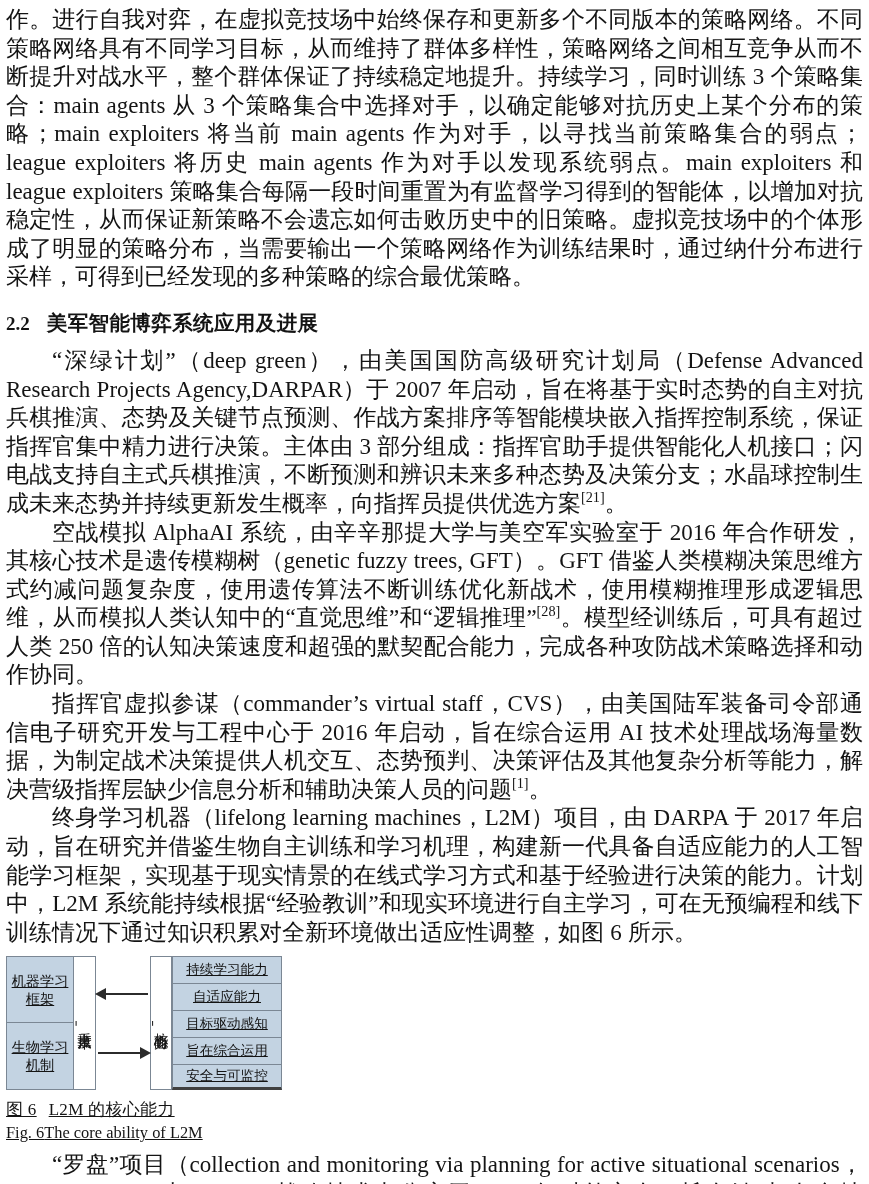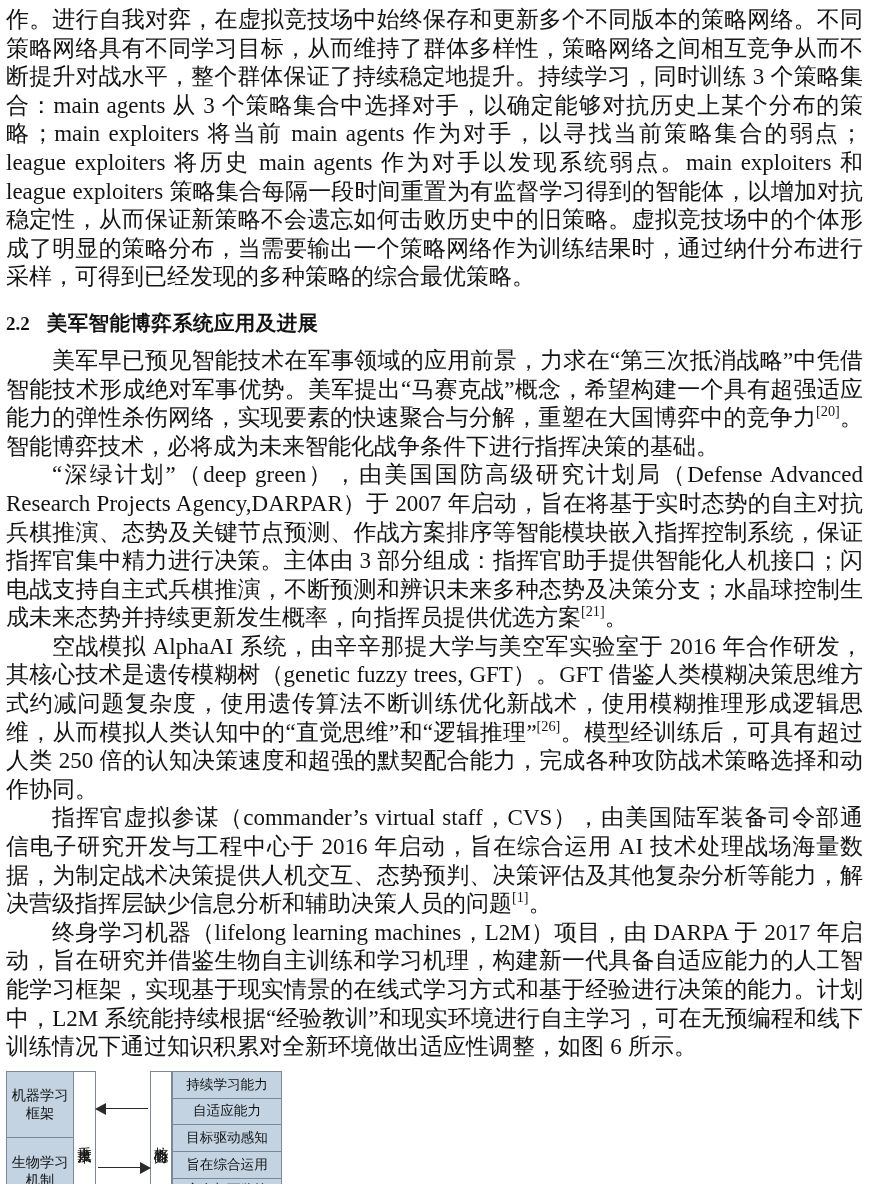--- a/index.html
+++ b/index.html
@@ -58,22 +58,23 @@
     margin-right: 17px;
   }
   .section-heading .sec-title {
     letter-spacing: 0.4px;
   }
 
   
   .figure-block {
     margin: 9px 0 0 0;
     display: flex;
-    flex-direction: row;
-    align-items: flex-end;
+    flex-direction: column;
+    align-items: flex-start;
+    text-decoration: underline;
   }
   .diagram {
     position: relative;
     width: 308px;
     height: 134px;
     display: flex;
     align-items: stretch;
   }
   .box-fill {
     background: #c3d3e2;
@@ -186,30 +187,27 @@
 
 <div class="page">
 
   <p class="body-text">作。进行自我对弈，在虚拟竞技场中始终保存和更新多个不同版本的策略网络。不同策略网络具有不同学习目标，从而维持了群体多样性，策略网络之间相互竞争从而不断提升对战水平，整个群体保证了持续稳定地提升。持续学习，同时训练 3 个策略集合：main agents 从 3 个策略集合中选择对手，以确定能够对抗历史上某个分布的策略；main exploiters 将当前 main agents 作为对手，以寻找当前策略集合的弱点；league exploiters 将历史 main agents 作为对手以发现系统弱点。main exploiters 和 league exploiters 策略集合每隔一段时间重置为有监督学习得到的智能体，以增加对抗稳定性，从而保证新策略不会遗忘如何击败历史中的旧策略。虚拟竞技场中的个体形成了明显的策略分布，当需要输出一个策略网络作为训练结果时，通过纳什分布进行采样，可得到已经发现的多种策略的综合最优策略。</p>
 
   <h2 class="section-heading">
     <span class="sec-num">2.2</span>
     <span class="sec-title">美军智能博弈系统应用及进展</span>
   </h2>
 
-  <p class="body-text indent">
-    <span>美军早已预见智能技术在军事领域的应用前景，力求在“第三次抵消战略”中凭借智能技术形成绝对军事优势。美军提出“马赛克战”概念，希望构建一个具有超强适应能力的弹性杀伤网络，实现要素的快速聚合与分解，重塑在大国博弈中的竞争力</span><sup>[20]</sup><span>。智能博弈技术，必将成为未来智能化战争条件下进行指挥决策的基础。</span>
-  </p>
 
   <p class="body-text indent">
     <span>“深绿计划”（deep green），由美国国防高级研究计划局（Defense Advanced Research Projects Agency,DARPAR）于 2007 年启动，旨在将基于实时态势的自主对抗兵棋推演、态势及关键节点预测、作战方案排序等智能模块嵌入指挥控制系统，保证指挥官集中精力进行决策。主体由 3 部分组成：指挥官助手提供智能化人机接口；闪电战支持自主式兵棋推演，不断预测和辨识未来多种态势及决策分支；水晶球控制生成未来态势并持续更新发生概率，向指挥员提供优选方案</span><sup>[21]</sup><span>。</span>
   </p>
 
   <p class="body-text indent">
-    <span>空战模拟 AlphaAI 系统，由辛辛那提大学与美空军实验室于 2016 年合作研发，其核心技术是遗传模糊树（genetic fuzzy trees, GFT）。GFT 借鉴人类模糊决策思维方式约减问题复杂度，使用遗传算法不断训练优化新战术，使用模糊推理形成逻辑思维，从而模拟人类认知中的“直觉思维”和“逻辑推理”</span><sup>[26]</sup><span>。模型经训练后，可具有超过人类 250 倍的认知决策速度和超强的默契配合能力，完成各种攻防战术策略选择和动作协同。</span>
+    <span>空战模拟 AlphaAI 系统，由辛辛那提大学与美空军实验室于 2016 年合作研发，其核心技术是遗传模糊树（genetic fuzzy trees, GFT）。GFT 借鉴人类模糊决策思维方式约减问题复杂度，使用遗传算法不断训练优化新战术，使用模糊推理形成逻辑思维，从而模拟人类认知中的“直觉思维”和“逻辑推理”</span><sup>[28]</sup><span>。模型经训练后，可具有超过人类 250 倍的认知决策速度和超强的默契配合能力，完成各种攻防战术策略选择和动作协同。</span>
   </p>
 
   <p class="body-text indent">
     <span>指挥官虚拟参谋（commander’s virtual staff，CVS），由美国陆军装备司令部通信电子研究开发与工程中心于 2016 年启动，旨在综合运用 AI 技术处理战场海量数据，为制定战术决策提供人机交互、态势预判、决策评估及其他复杂分析等能力，解决营级指挥层缺少信息分析和辅助决策人员的问题</span><sup>[1]</sup><span>。</span>
   </p>
 
   <p class="body-text indent">终身学习机器（lifelong learning machines，L2M）项目，由 DARPA 于 2017 年启动，旨在研究并借鉴生物自主训练和学习机理，构建新一代具备自适应能力的人工智能学习框架，实现基于现实情景的在线式学习方式和基于经验进行决策的能力。计划中，L2M 系统能持续根据“经验教训”和现实环境进行自主学习，可在无预编程和线下训练情况下通过知识积累对全新环境做出适应性调整，如图 6 所示。</p>
 
   <div class="figure-block">
 

